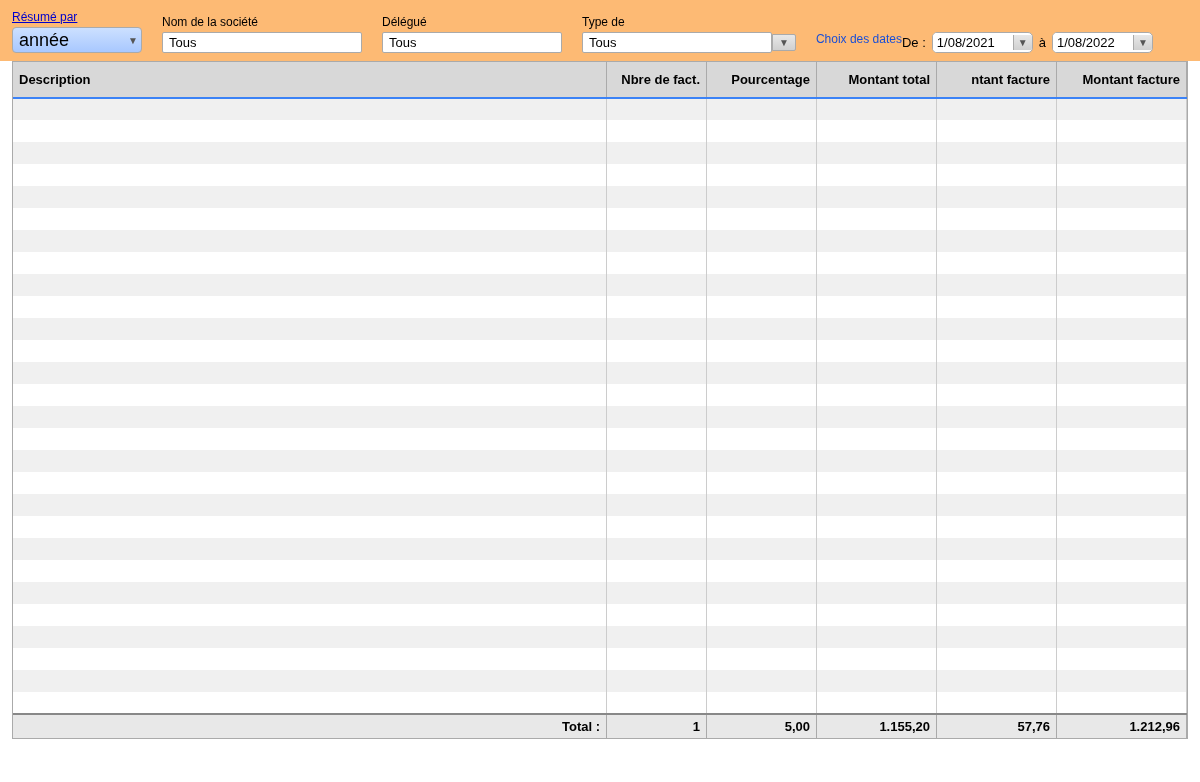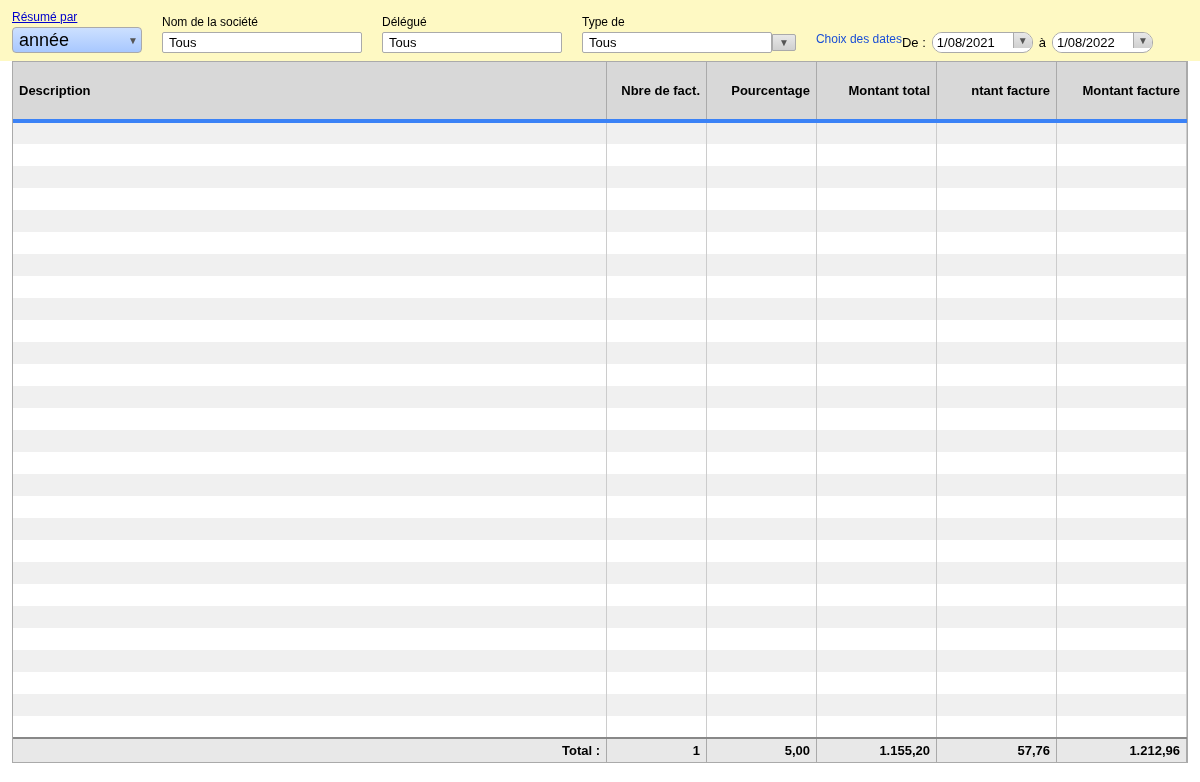--- a/index.html
+++ b/index.html
@@ -7,21 +7,21 @@
       font-family: -apple-system, 'Helvetica Neue', Arial, sans-serif;
       font-size: 13px;
       background: #fff;
       color: #000;
     }
     .top-bar {
       display: flex;
       align-items: flex-end;
       padding: 10px 12px 8px 12px;
       gap: 20px;
-      background: #fef9c3;
+      background: #fdba74;
     }
     .field-group {
       display: flex;
       flex-direction: column;
       gap: 3px;
     }
     .field-label {
       font-size: 12px;
       color: #000;
     }
@@ -71,23 +71,23 @@
       flex-direction: row;
       gap: 0;
     }
     .date-row {
       display: flex;
       align-items: center;
       gap: 6px;
     }
     .date-input-wrapper {
       display: flex;
-      align-items: flex-start;
-      border: 1px solid #aaa;
-      border-radius: 10px;
+      align-items: center;
+      border: 1px solid #aaa;
+      border-radius: 5px;
       background: #fff;
       overflow: hidden;
     }
     .date-input-wrapper input[type="text"] {
       border: none;
       border-radius: 0;
       padding: 2px 4px;
       width: 80px;
     }
     .date-btn {
@@ -131,22 +131,22 @@
     }
     table {
       width: 100%;
       border-collapse: collapse;
     }
     thead tr {
       background: #d8d8d8;
     }
     thead th {
       border-right: 1px solid #aaa;
-      border-bottom: 4px solid #3b82f6;
-      padding: 21px 6px;
+      border-bottom: 2px solid #3b82f6;
+      padding: 10px 6px;
       text-align: left;
       font-weight: 600;
       font-size: 13px;
       white-space: nowrap;
     }
     thead th.right {
       text-align: right;
     }
     tbody tr:nth-child(odd) {
       background: #f0f0f0;

